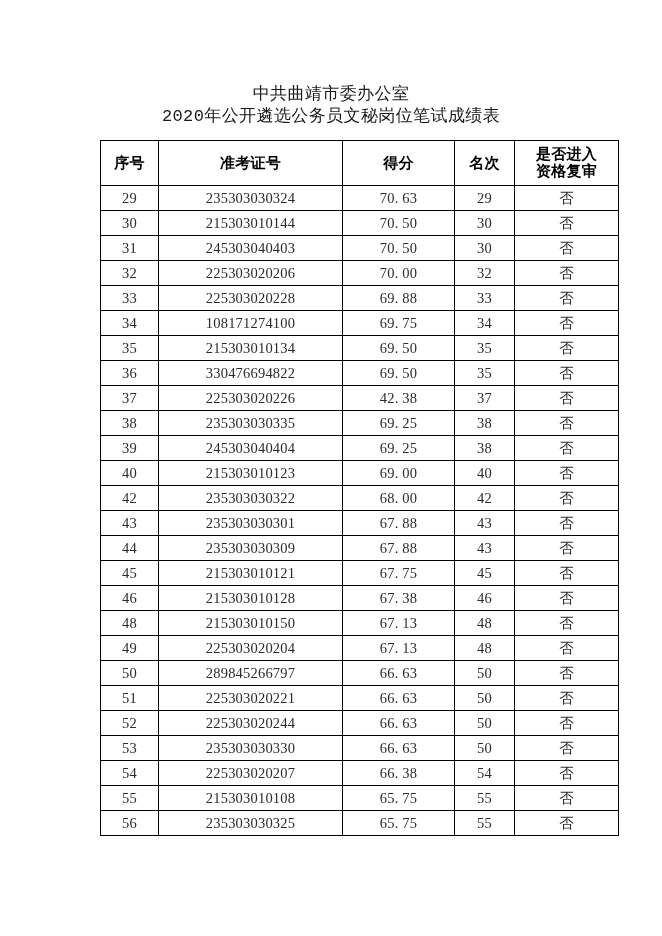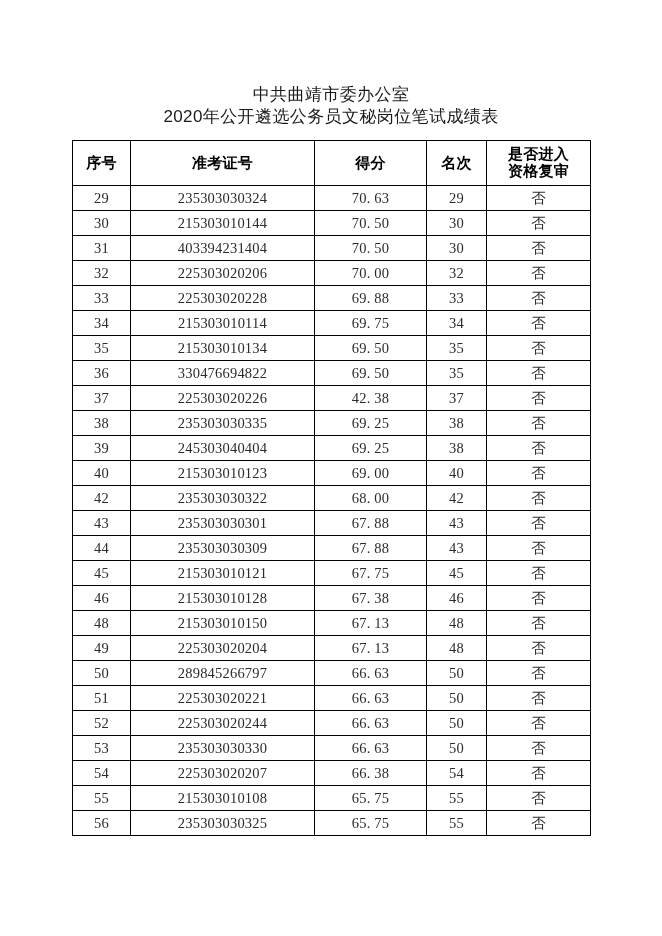--- a/index.html
+++ b/index.html
@@ -24,40 +24,41 @@
 
   
   #title-block {
     position: absolute;
     left: 0;
     top: 84px;
     width: 662px;
     text-align: center;
   }
   .title-line {
-    font-family: Liberation Sans, sans-serif;
+    font-family: Liberation Mono, monospace;
     font-size: 17px;
     line-height: 22px;
     letter-spacing: 0.4px;
     color: #1a1a1a;
     white-space: nowrap;
   }
 
   
   #score-table-wrap {
     position: absolute;
     left: 72px;
     top: 140px;
     width: 518px;
   }
   table#score-table {
     border-collapse: collapse;
     table-layout: fixed;
     width: 518px;
     background: #ffffff;
+    margin-left: 28px;
   }
   table#score-table col.c-seq      { width: 58px;  }
   table#score-table col.c-ticket   { width: 184px; }
   table#score-table col.c-score    { width: 112px; }
   table#score-table col.c-rank     { width: 60px;  }
   table#score-table col.c-qualify  { width: 104px; }
 
   table#score-table th,
   table#score-table td {
     border: 1px solid #000000;
@@ -143,42 +144,42 @@
           </tr>
           <tr>
             <td class="cell-seq">30</td>
             <td class="cell-ticket">215303010144</td>
             <td class="cell-score">70. 50</td>
             <td class="cell-rank">30</td>
             <td class="cell-qualify">否</td>
           </tr>
           <tr>
             <td class="cell-seq">31</td>
-            <td class="cell-ticket">403394231404</td>
+            <td class="cell-ticket">245303040403</td>
             <td class="cell-score">70. 50</td>
             <td class="cell-rank">30</td>
             <td class="cell-qualify">否</td>
           </tr>
           <tr>
             <td class="cell-seq">32</td>
             <td class="cell-ticket">225303020206</td>
             <td class="cell-score">70. 00</td>
             <td class="cell-rank">32</td>
             <td class="cell-qualify">否</td>
           </tr>
           <tr>
             <td class="cell-seq">33</td>
             <td class="cell-ticket">225303020228</td>
             <td class="cell-score">69. 88</td>
             <td class="cell-rank">33</td>
             <td class="cell-qualify">否</td>
           </tr>
           <tr>
             <td class="cell-seq">34</td>
-            <td class="cell-ticket">215303010114</td>
+            <td class="cell-ticket">108171274100</td>
             <td class="cell-score">69. 75</td>
             <td class="cell-rank">34</td>
             <td class="cell-qualify">否</td>
           </tr>
           <tr>
             <td class="cell-seq">35</td>
             <td class="cell-ticket">215303010134</td>
             <td class="cell-score">69. 50</td>
             <td class="cell-rank">35</td>
             <td class="cell-qualify">否</td>

